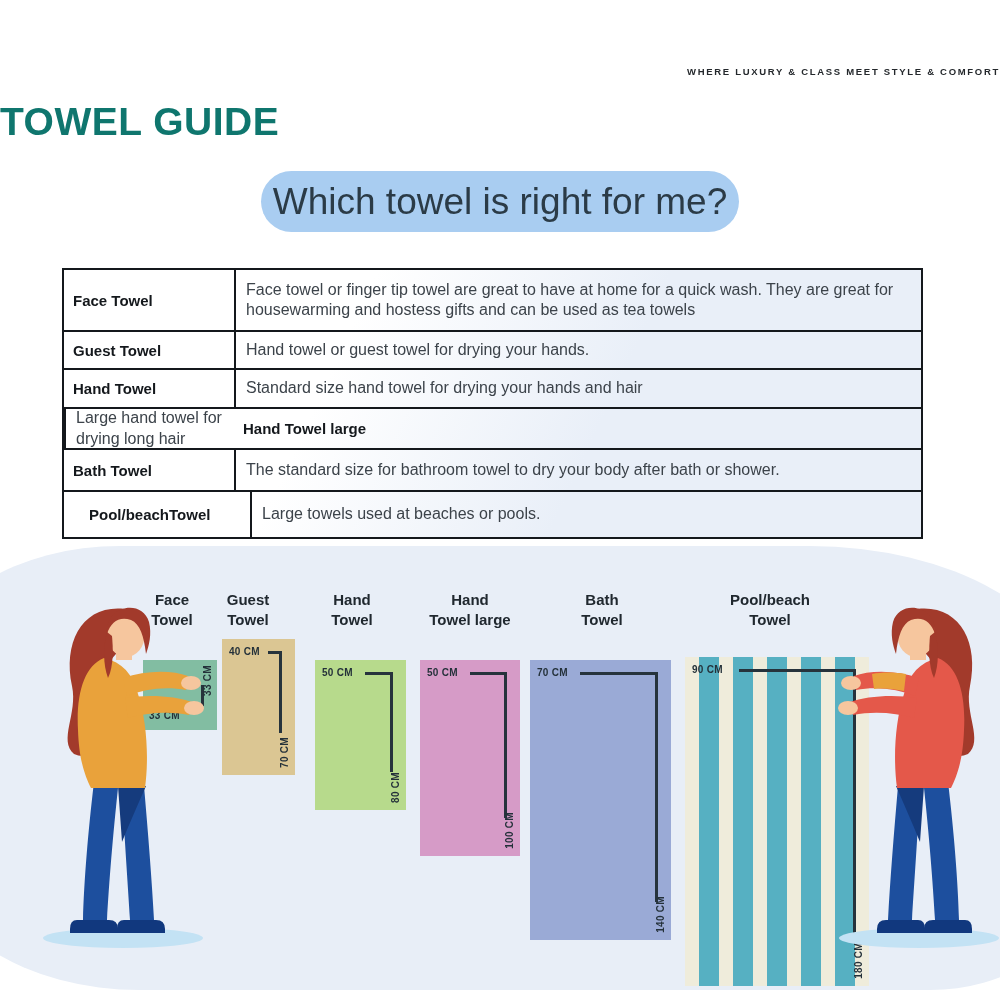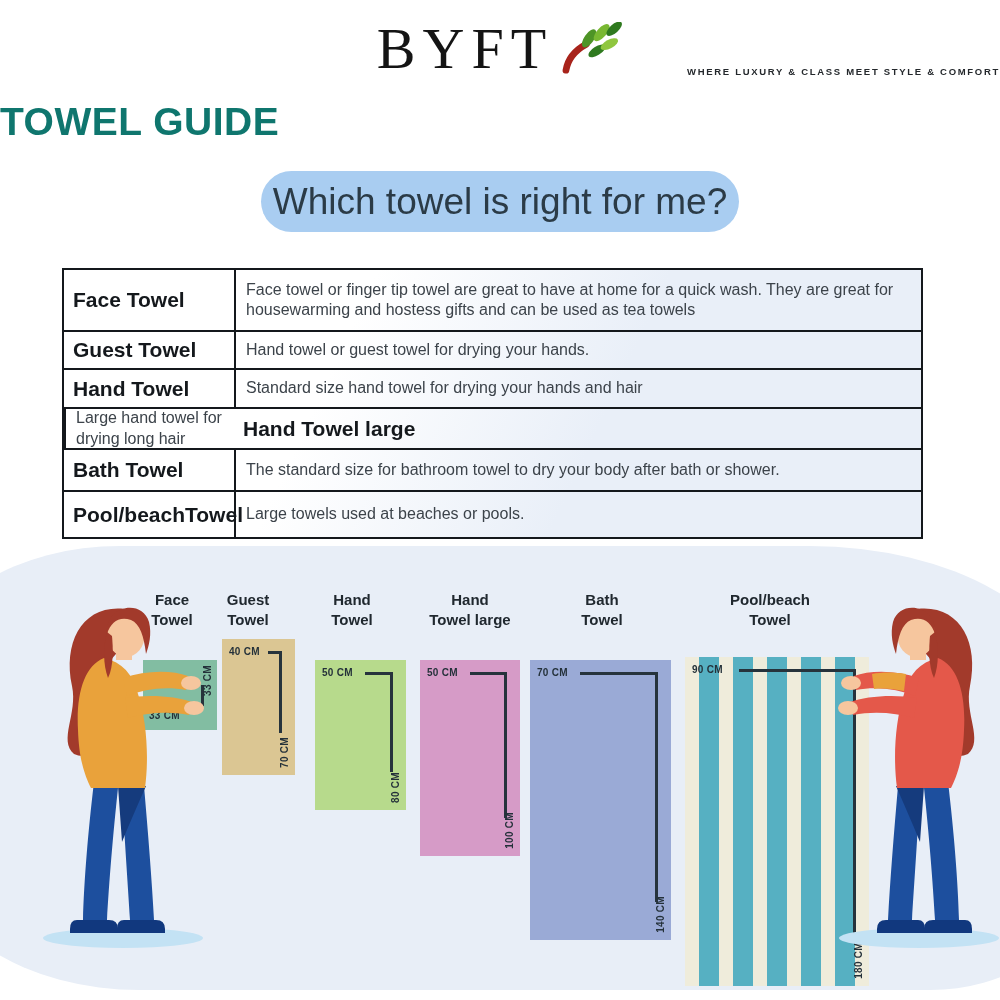--- a/index.html
+++ b/index.html
@@ -18,22 +18,22 @@
   .pill{position:absolute;top:171px;left:50%;transform:translateX(-50%);width:478px;height:61px;
         border-radius:32px;display:flex;align-items:center;justify-content:center;
         font-size:37px;color:#2b3b47;background:#a9cdf1;}
 
   
   .gtable{position:absolute;left:62px;top:268px;width:857px;border:2.5px solid #14181c;
           display:grid;grid-template-columns:170px 1fr;
           grid-template-rows:62px 38px 39px 41px 42px 45px;
           background:linear-gradient(115deg,#ffffff 32%,#e9eff8 62%);}
   .cell{border-bottom:2px solid #14181c;box-sizing:border-box;}
-  .cell.last{border-bottom:none;}
-  .cell.lab{display:flex;align-items:center;padding-left:9px;font-size:21px;font-weight:bold;color:#14181c;}
+  .cell.last{border-bottom:none;margin-left:16px;}
+  .cell.lab{display:flex;align-items:center;padding-left:9px;font-size:15px;font-weight:bold;color:#14181c;}
   .cell.desc{border-left:2.5px solid #14181c;display:flex;align-items:center;
              padding:18px 10px;font-size:16px;color:#3c434a;line-height:1.28;}
 
   
   .blob-main{position:absolute;left:-70px;top:546px;width:1140px;height:444px;background:#e8eef7;
              border-radius:190px 260px 140px 210px / 120px 150px 95px 135px;z-index:0;}
 
   
   .chead{position:absolute;top:590px;text-align:center;font-size:15px;font-weight:bold;color:#20282f;line-height:1.35;z-index:2;}
   .ch0{left:130px;width:84px;} .ch1{left:206px;width:84px;} .ch2{left:310px;width:84px;}
@@ -62,31 +62,20 @@
   
   .figure{position:absolute;width:180px;height:360px;z-index:3;}
   .fig-left{left:28px;top:594px;}
   .fig-right{left:834px;top:594px;}
 </style>
 </head>
 <body>
 
 <div class="page">
 
-  <div class="brand-row">
-    <span class="brand-name">BYFT</span>
-    <svg class="leaf" viewBox="0 0 64 56">
-      <path d="M5,50 C7,38 15,29 26,23" stroke="#a8231b" stroke-width="7" fill="none" stroke-linecap="round"></path>
-      <ellipse cx="29" cy="17" rx="5" ry="11" transform="rotate(35 29 17)" fill="#4e9426"></ellipse>
-      <ellipse cx="42" cy="11" rx="5" ry="11" transform="rotate(42 42 11)" fill="#79b832"></ellipse>
-      <ellipse cx="55" cy="7" rx="4.5" ry="10" transform="rotate(48 55 7)" fill="#2f7a1f"></ellipse>
-      <ellipse cx="37" cy="30" rx="4.5" ry="10" transform="rotate(58 37 30)" fill="#2f7a1f"></ellipse>
-      <ellipse cx="50" cy="23" rx="4.5" ry="10" transform="rotate(62 50 23)" fill="#8fc63f"></ellipse>
-    </svg>
-  </div>
   <div class="tagline">WHERE LUXURY &amp; CLASS MEET STYLE &amp; COMFORT</div>
   <div class="title">TOWEL GUIDE</div>
 
   <div class="pill" style="background: rgb(169, 205, 241);">
     <span>Which towel is right for me?</span>
   </div>
 
   <div class="gtable">
     <div class="cell lab">Face Towel</div>
     <div class="cell desc">Face towel or finger tip towel are great to have at home for a quick wash. They are great for housewarming and hostess gifts and can be used as tea towels</div>

